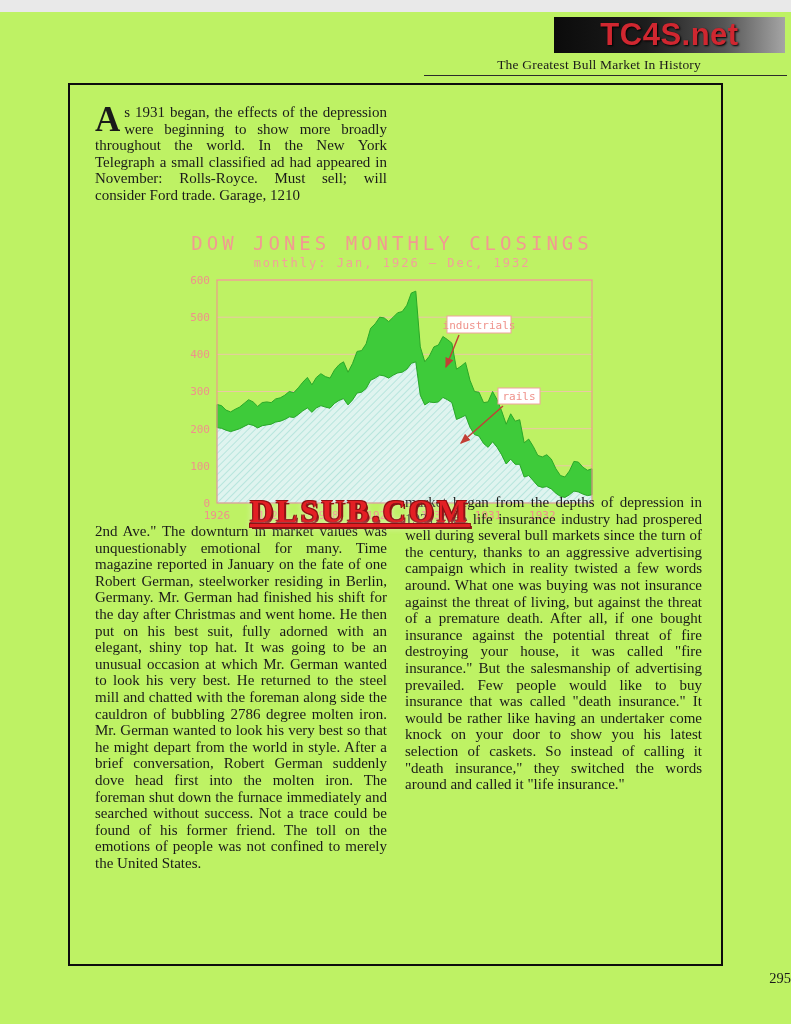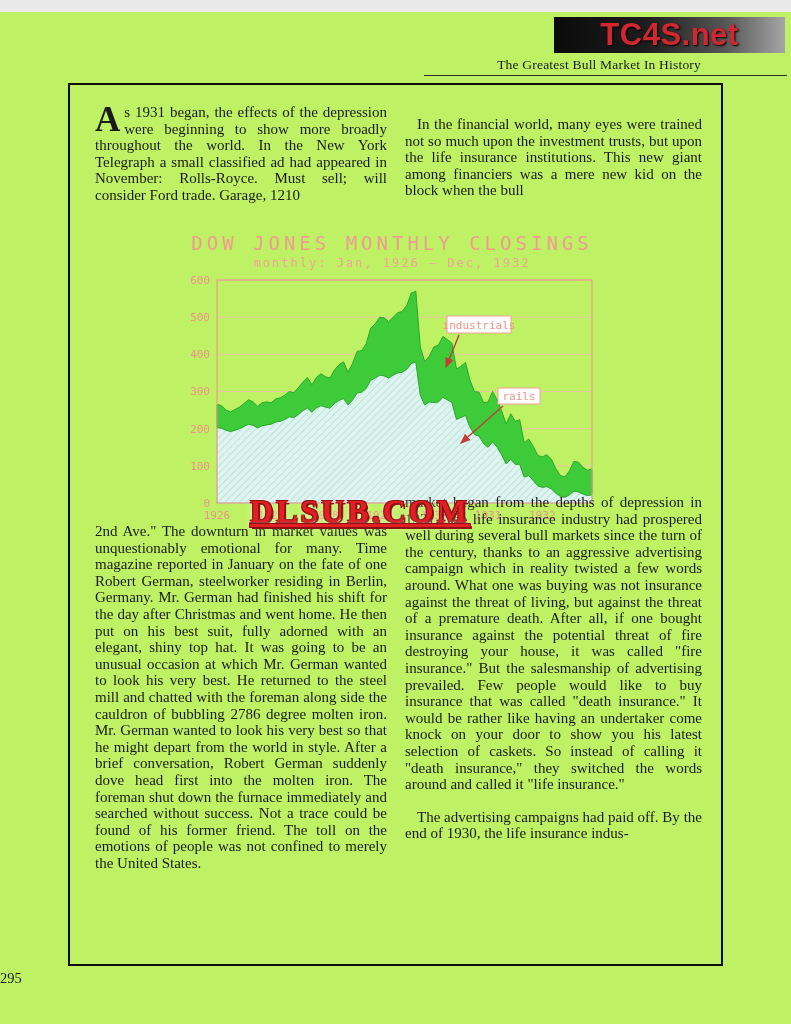--- a/index.html
+++ b/index.html
@@ -59,21 +59,21 @@
     font-family:"Liberation Serif",serif;font-weight:bold;
     font-size:32px;letter-spacing:3px;color:#e31f24;
     text-shadow:
       2px 2px 0 #8c1114,-1px -1px 0 #8c1114,1px -1px 0 #8c1114,
       -1px 1px 0 #8c1114,0 0 7px rgba(255,245,245,0.85);
     white-space:nowrap;
     text-decoration:underline;
   }
   
   .page-number{
-    position:absolute;left:0;right:0;top:958px;text-align:left;
+    position:absolute;left:0;right:0;top:958px;text-align:right;
     font-size:14.5px;
   }
   .tx-logo{
     position:absolute;top:983px;right:5px;
     font-family:"Liberation Sans",sans-serif;font-weight:800;
     font-size:30px;letter-spacing:0.5px;color:#e4242a;
     text-shadow:1.5px 1.5px 0 #4d0e12,-1px -1px 0 #8f161b,1px -1px 0 #8f161b,-1px 1px 0 #8f161b;
     white-space:nowrap;
   }
 </style>
@@ -87,23 +87,20 @@
   </div>
   <div class="book-title">The Greatest Bull Market In History</div>
   <div class="header-rule"></div>
 
   <div class="frame"></div>
 
   <div class="textblock lp1">
     <p>
       <span class="dropcap">A</span><span>s 1931 began, the effects of the depression were beginning to show more broadly throughout the world. In the New York Telegraph a small classified ad had appeared in November: Rolls-Royce. Must sell; will consider Ford trade. Garage, 1210</span>
     </p>
-  </div>
-  <div class="textblock rp1">
-    <p class="indent">In the financial world, many eyes were trained not so much upon the investment trusts, but upon the life insurance institutions. This new giant among financiers was a mere new kid on the block when the bull</p>
   </div>
 
   <div class="chart-wrap">
     <svg id="dow-svg" width="470" height="292" viewBox="0 0 470 292" xmlns="http://www.w3.org/2000/svg">
       <defs>
         <pattern id="hatch" width="5" height="5" patternUnits="userSpaceOnUse" patternTransform="rotate(45)">
           <rect width="5" height="5" fill="#dff4ef"></rect>
           <line x1="0" y1="0" x2="0" y2="5" stroke="#96d9cf" stroke-width="1.1"></line>
         </pattern>
         <marker id="arrh" markerWidth="9" markerHeight="8" refX="6.5" refY="3" orient="auto">
@@ -152,20 +149,19 @@
         <line x1="346" y1="176" x2="304" y2="213" class="arrow" marker-end="url(#arrh)"></line>
       </g>
     </svg>
   </div>
 
   <div class="textblock lp2">
     <p>2nd Ave." The downturn in market values was unquestionably emotional for many. Time magazine reported in January on the fate of one Robert German, steelworker residing in Berlin, Germany. Mr. German had finished his shift for the day after Christmas and went home. He then put on his best suit, fully adorned with an elegant, shiny top hat. It was going to be an unusual occasion at which Mr. German wanted to look his very best. He returned to the steel mill and chatted with the foreman along side the cauldron of bubbling 2786 degree molten iron. Mr. German wanted to look his very best so that he might depart from the world in style. After a brief conversation, Robert German suddenly dove head first into the molten iron. The foreman shut down the furnace immediately and searched without success. Not a trace could be found of his former friend. The toll on the emotions of people was not confined to merely the United States.</p>
   </div>
   <div class="textblock rcol2">
     <p>market began from the depths of depression in 1921. The life insurance industry had prospered well during several bull markets since the turn of the century, thanks to an aggressive advertising campaign which in reality twisted a few words around. What one was buying was not insurance against the threat of living, but against the threat of a premature death. After all, if one bought insurance against the potential threat of fire destroying your house, it was called "fire insurance." But the salesmanship of advertising prevailed. Few people would like to buy insurance that was called "death insurance." It would be rather like having an undertaker come knock on your door to show you his latest selection of caskets. So instead of calling it "death insurance," they switched the words around and called it "life insurance."</p>
-    <p class="indent gap-top">The advertising campaigns had paid off. By the end of 1930, the life insurance indus-</p>
   </div>
 
   <div class="watermark">DLSUB.COM</div>
 
   <div class="page-number">295</div>
 
 </div>
 
 </body></html>

